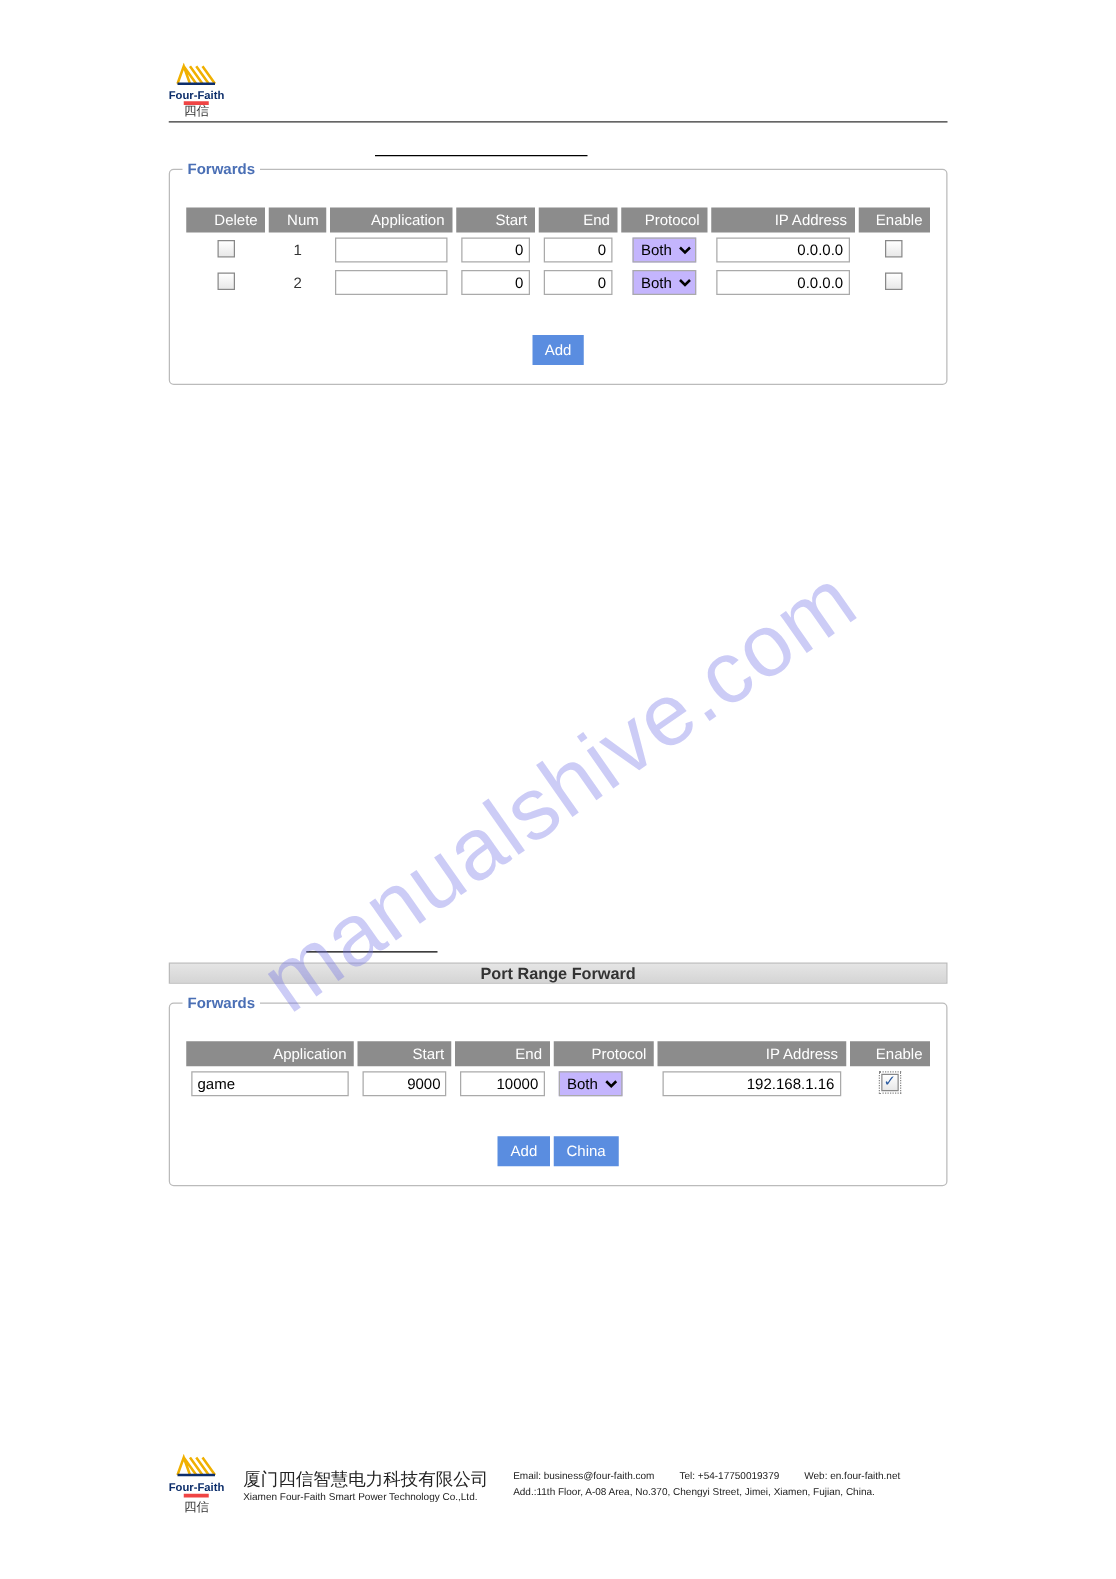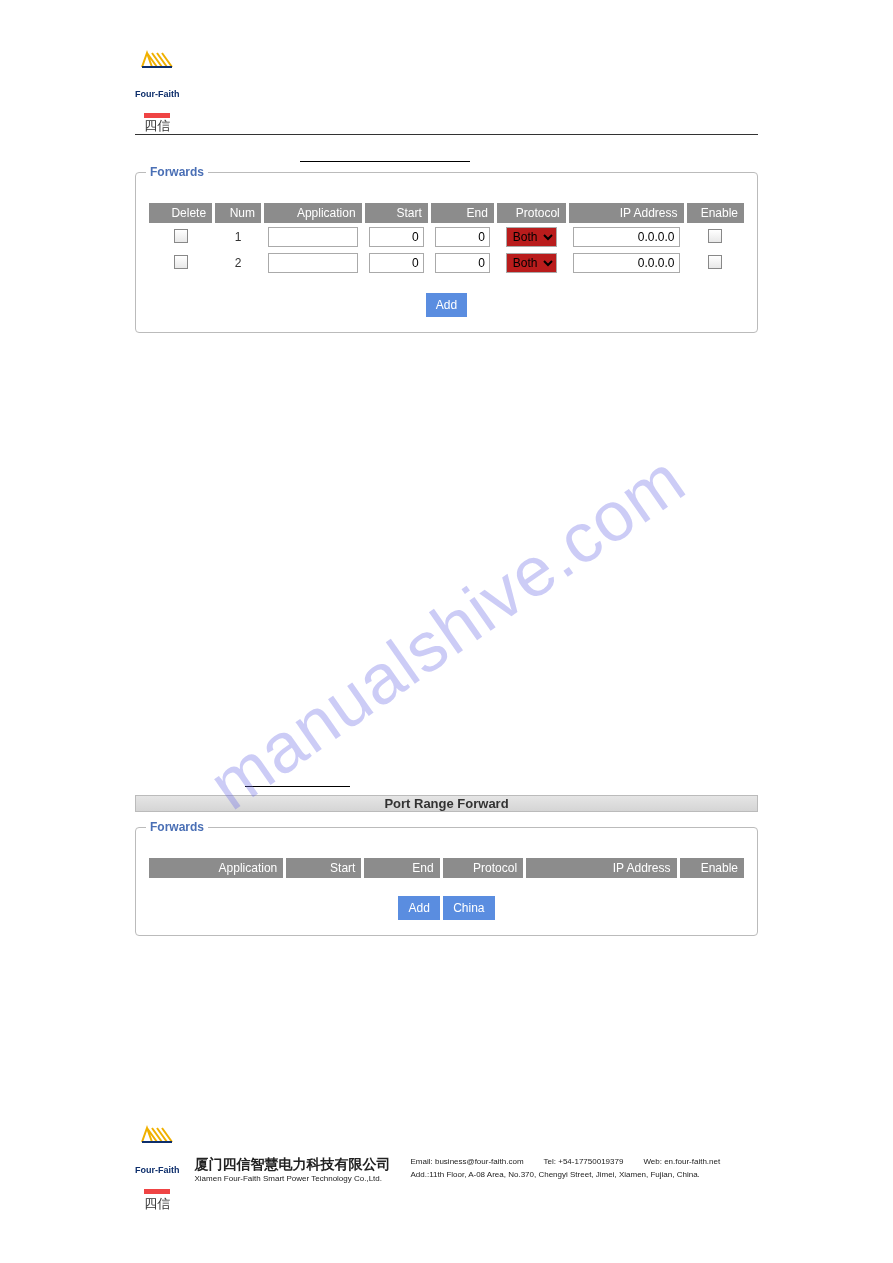--- a/index.html
+++ b/index.html
@@ -30,28 +30,28 @@
       line-height: 1;
     }
     .logo-icon {
       width: 40px;
       height: 20px;
     }
     .logo-text {
       font-size: 9px;
       color: #0d2e6b;
       font-weight: bold;
-      margin-top: 20px;
+      margin-top: 2px;
     }
     .logo-sub {
-      font-size: 13px;
+      font-size: 10px;
       color: #333;
-      border-top: 5px solid #ef4444;
+      border-top: 3px solid #ef4444;
       padding-top: 1px;
-      margin-top: 14px;
+      margin-top: 0;
     }
     .watermark {
       position: absolute;
       top: 50%;
       left: 50%;
       transform: translate(-50%, -50%) rotate(-35deg);
       font-size: 70px;
       color: rgba(110, 110, 230, 0.35);
       font-weight: normal;
       white-space: nowrap;
@@ -107,34 +107,34 @@
       font-size: 12px;
       width: 100%;
       background: #fff;
       font-family: inherit;
     }
     input[type="text"].right { text-align: right; }
     select {
       border: 1px solid #aaa;
       padding: 1px 2px;
       font-size: 12px;
-      background: #b91c1c;
+      background: #c4b5fd;
       font-family: inherit;
     }
     .btn {
       background: #5a8de0;
       color: #fff;
       border: none;
       padding: 5px 10px;
       font-size: 12px;
       cursor: pointer;
     }
     .btn-row {
       text-align: center;
-      margin-top: 16px;
+      margin-top: 28px;
     }
     .section-header-bar {
       background: linear-gradient(to bottom, #e5e5e5, #d5d5d5);
       border: 1px solid #bbb;
       padding: 0 8px;
       font-weight: bold;
       color: #333;
       font-size: 13px;
       margin-bottom: 15px;
       text-align: center;
@@ -160,21 +160,21 @@
       align-items: center;
       margin-right: 15px;
     }
     .footer-company {
       display: flex;
       flex-direction: column;
       margin-right: 20px;
     }
     .footer-cn {
       font-size: 14px;
-      font-weight: bold;
+      font-weight: normal;
       color: #222;
     }
     .footer-en {
       font-size: 8px;
       font-weight: normal;
       color: #222;
     }
     .footer-info {
       font-size: 8px;
       color: #222;
@@ -294,20 +294,28 @@
         <tr>
           <th class="col-app2">Application</th>
           <th class="col-start2">Start</th>
           <th class="col-end2">End</th>
           <th class="col-proto2">Protocol</th>
           <th class="col-ip2">IP Address</th>
           <th class="col-enable2">Enable</th>
         </tr>
       </thead>
       <tbody>
+        <tr>
+          <td class="left"><input type="text" value="game" style=""></td>
+          <td><input type="text" class="right" value="9000" style=""></td>
+          <td><input type="text" class="right" value="10000" style=""></td>
+          <td class="left"><select><option>Both</option></select></td>
+          <td><input type="text" class="right" value="192.168.1.16" style=""></td>
+          <td><span class="checked-box on highlight"></span></td>
+        </tr>
       </tbody>
     </table>
     <div class="btn-row">
       <button class="btn">Add</button>
       <button class="btn">China</button>
     </div>
   </div>
 
   <div class="footer-block">
     <div class="footer-logo">

